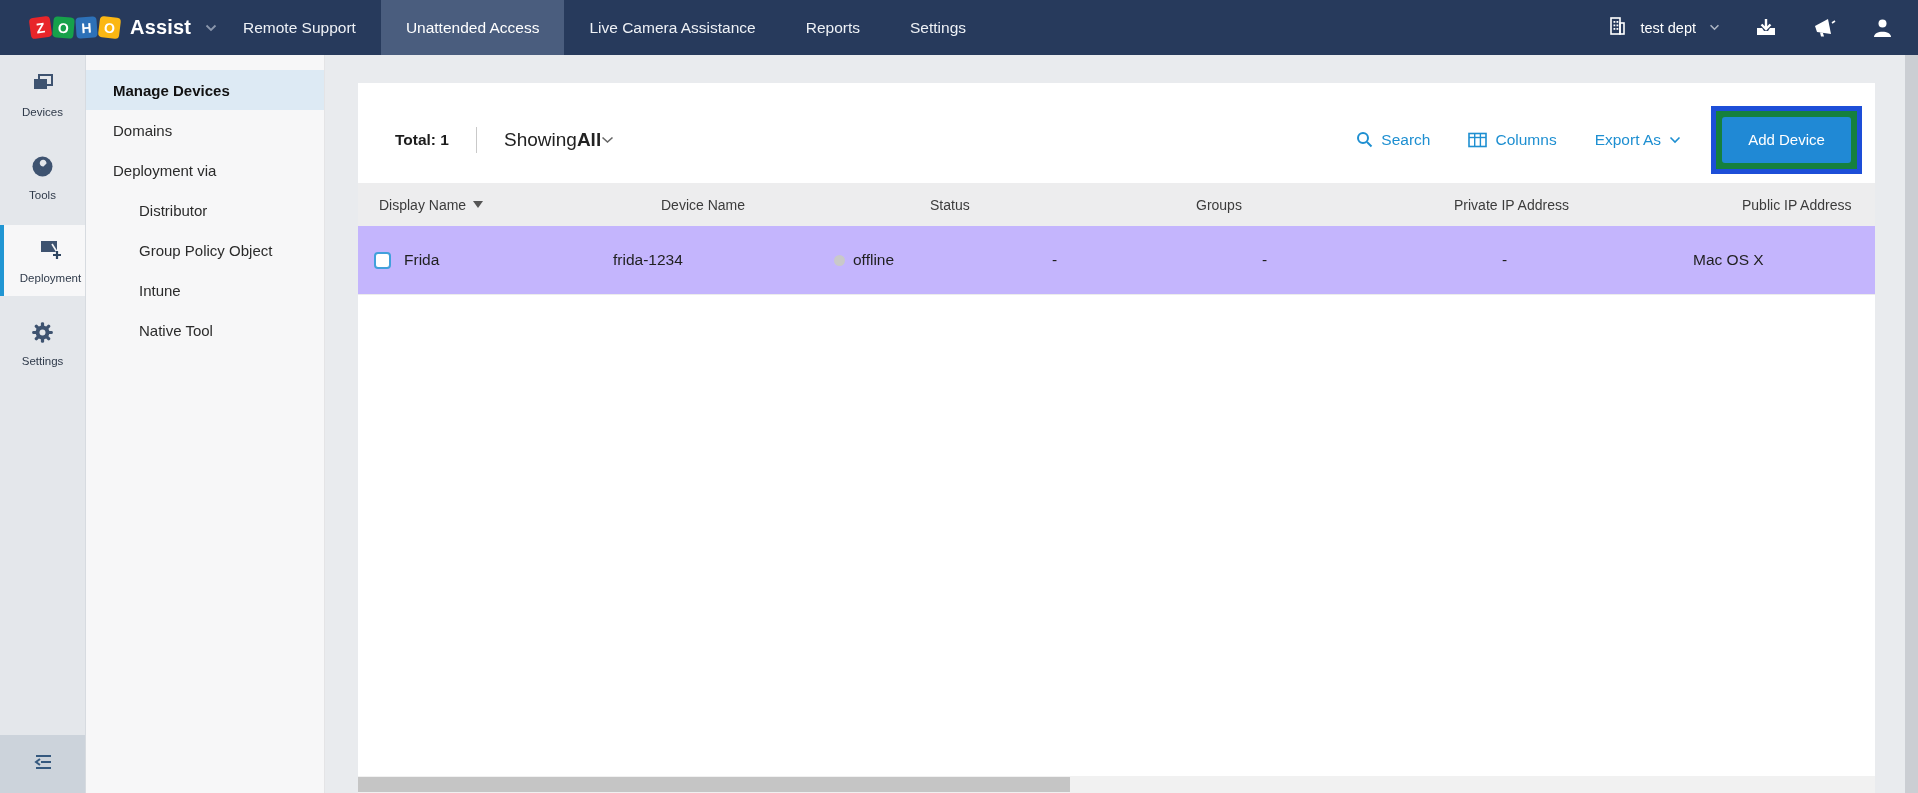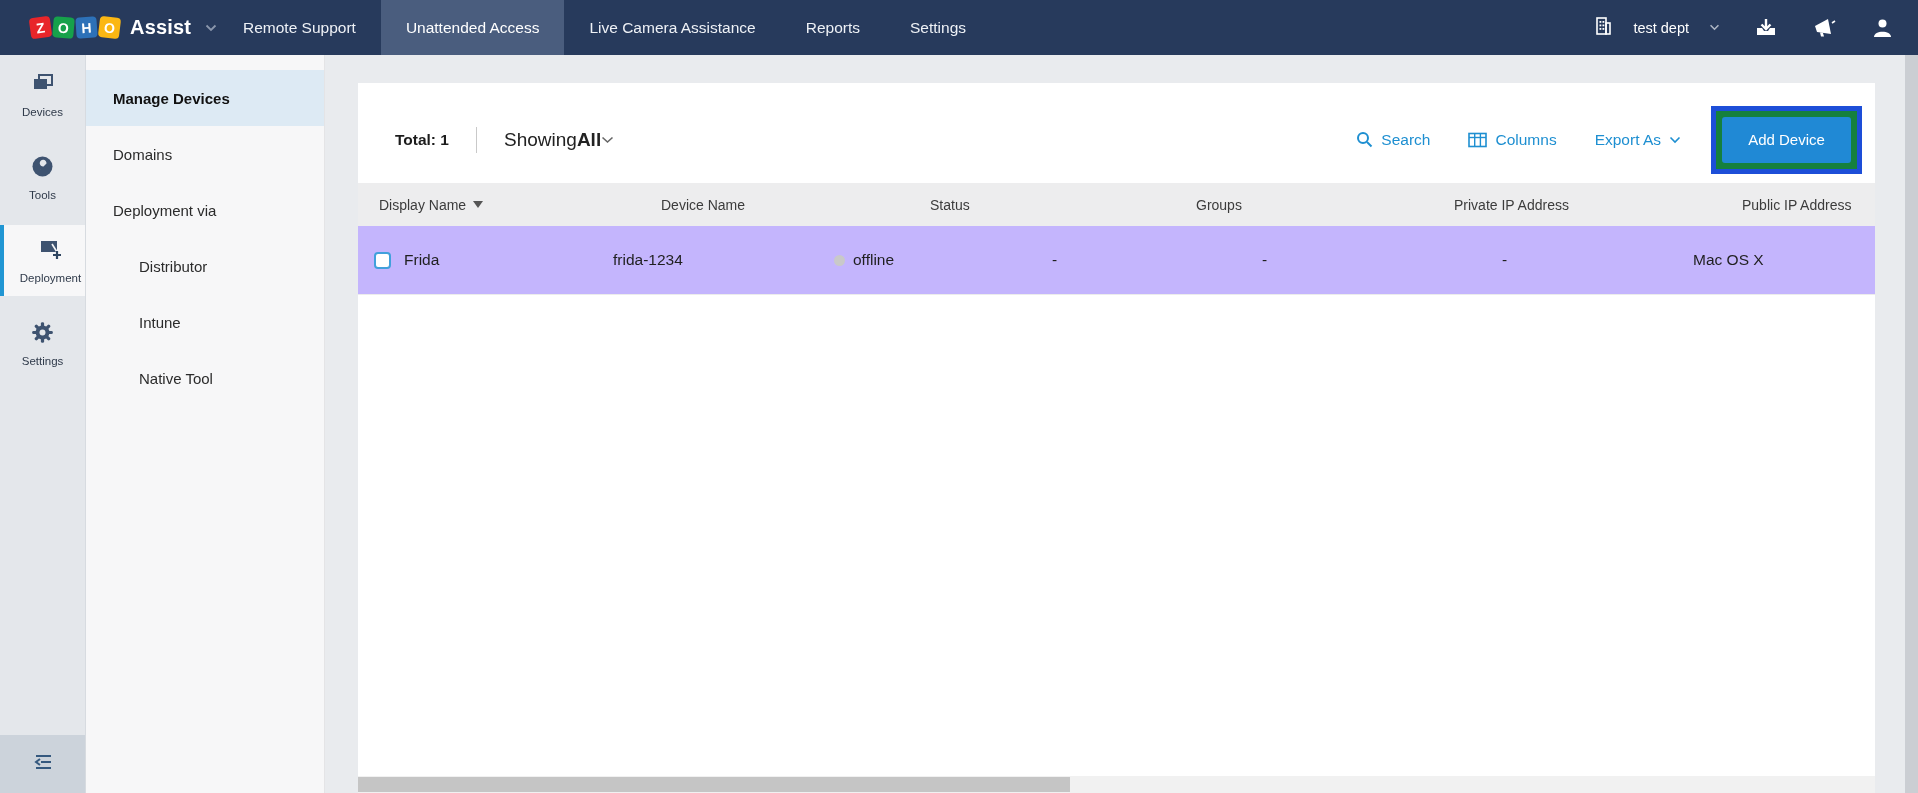--- a/index.html
+++ b/index.html
@@ -16,38 +16,38 @@
   .tile-z{ background:#e8252a; transform:rotate(-8deg); }
   .tile-o1{ background:#16a14b; transform:rotate(5deg); }
   .tile-h{ background:#2d71b8; transform:rotate(-4deg); }
   .tile-o2{ background:#fbb713; transform:rotate(7deg); }
   .product{ font-size:20px; font-weight:600; margin-left:10px; letter-spacing:.2px; }
   .logo-chev{ margin-left:14px; display:flex; align-items:center; }
   .nav-items{ display:flex; align-items:stretch; }
   .nav-item{ display:flex; align-items:center; padding:0 25px; font-size:15.5px; color:#eef1f6; cursor:pointer; }
   .nav-item.active{ background:#4a5d7e; color:#fff; }
   .nav-right{ margin-left:auto; display:flex; align-items:center; padding-right:24px; }
-  .dept{ display:flex; align-items:center; gap:20px; font-size:14.5px; margin-right:34px; cursor:pointer; }
+  .dept{ display:flex; align-items:center; gap:13px; font-size:14.5px; margin-right:34px; cursor:pointer; }
   .nav-icon-btn{ display:flex; align-items:center; justify-content:center; width:24px; margin-left:34px; cursor:pointer; }
 
   
   .rail{ position:absolute; top:55px; left:0; width:86px; bottom:0; background:#e4e7eb;
          border-right:1px solid #d7dbe0; z-index:10; }
   .rail-item{ display:flex; flex-direction:column; align-items:center; padding:13px 0 12px; color:#3e5370; cursor:pointer; }
   .rail-item.first{ margin-top:5px; }
   .rail-item{ margin-top:12px; }
   .rail-item.active{ background:#f7f7f8; border-left:4px solid #2196d3; margin-left:0; padding-left:12px; }
   .rail-label{ font-size:11.5px; margin-top:7px; color:#2f3a4a; }
   .rail-bottom{ position:absolute; bottom:0; left:0; width:100%; height:58px; background:#ccd3db;
                 display:flex; align-items:center; justify-content:center; cursor:pointer; }
 
   
   .sidenav{ position:absolute; top:55px; left:86px; width:239px; bottom:0; background:#f7f7f8;
             border-right:1px solid #e4e4e6; padding-top:15px; z-index:10; }
-  .side-item{ height:56px; display:flex; align-items:center; padding-left:27px; font-size:15px; color:#2b2b2b; cursor:pointer; }
+  .side-item{ height:40px; display:flex; align-items:center; padding-left:27px; font-size:15px; color:#2b2b2b; cursor:pointer; }
   .side-item.indent{ padding-left:53px; }
   .side-item.active{ background:#ddeaf4; font-weight:700; color:#111; }
 
   
   .main{ position:absolute; top:55px; left:325px; right:0; bottom:0; background:#e9ebee; }
   .card{ position:absolute; left:33px; top:28px; width:1517px; bottom:0; background:#fff; }
   .vscroll{ position:absolute; top:55px; right:0; width:13px; bottom:0; background:#cbced3; z-index:20; }
 
   .card-toolbar{ height:100px; display:flex; align-items:center; padding:13px 13px 0 37px; }
   .total{ font-size:15.5px; font-weight:700; color:#1c1c1c; }
@@ -200,20 +200,21 @@
         </svg>
       </span>
     </div>
   </div>
 
   <div class="sidenav">
     <div class="side-item active">Manage Devices</div>
     <div class="side-item">Domains</div>
     <div class="side-item">Deployment via</div>
     <div class="side-item indent">Distributor</div>
+    <div class="side-item indent">Group Policy Object</div>
     <div class="side-item indent">Intune</div>
     <div class="side-item indent">Native Tool</div>
   </div>
 
   <div class="main">
     <div class="card">
 
       <div class="card-toolbar">
         <span class="total">
           <span>Total:</span>&nbsp;<span>1</span>

